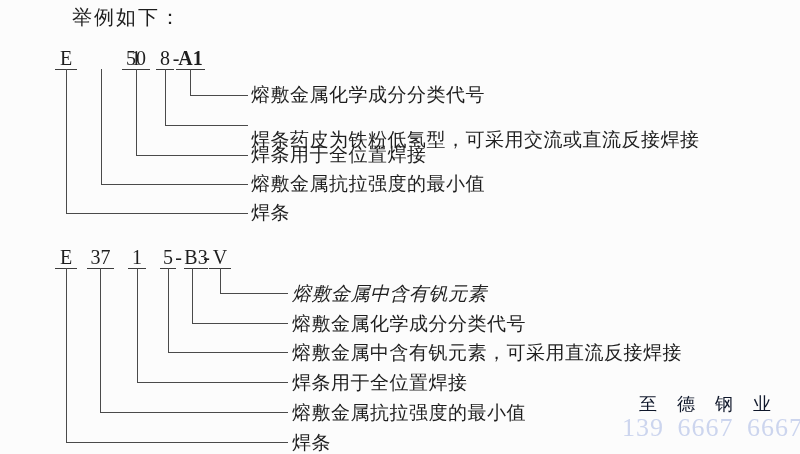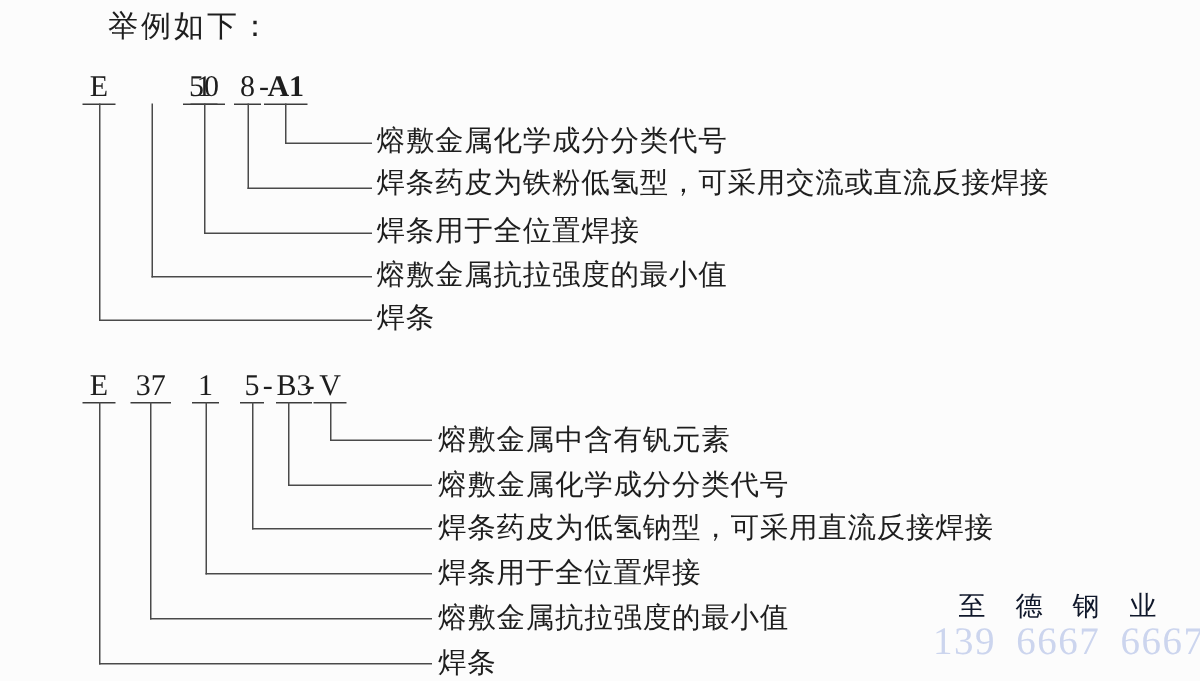--- a/index.html
+++ b/index.html
@@ -89,21 +89,21 @@
     <div class="vline" style="left:165px;top:69px;height:57px;"></div>
     <div class="hline" style="left:165px;top:125px;width:83px;"></div>
     <div class="vline" style="left:136px;top:69px;height:87px;"></div>
     <div class="hline" style="left:136px;top:155px;width:112px;"></div>
     <div class="vline" style="left:101px;top:69px;height:116px;"></div>
     <div class="hline" style="left:101px;top:184px;width:147px;"></div>
     <div class="vline" style="left:66px;top:69px;height:145px;"></div>
     <div class="hline" style="left:66px;top:213px;width:182px;"></div>
 
     <div class="explain" style="left:251px;top:84px;">熔敷金属化学成分分类代号</div>
-    <div class="explain" style="left:251px;top:112px;">焊条药皮为铁粉低氢型，可采用交流或直流反接焊接</div>
+    <div class="explain" style="left:251px;top:129px;">焊条药皮为铁粉低氢型，可采用交流或直流反接焊接</div>
     <div class="explain" style="left:251px;top:144px;">焊条用于全位置焊接</div>
     <div class="explain" style="left:251px;top:173px;">熔敷金属抗拉强度的最小值</div>
     <div class="explain" style="left:251px;top:202px;">焊条</div>
   </div>
 
   <div>
 
     <div class="code-part" style="left:55px;top:245px;width:22px;">E</div>
     <div class="code-part" style="left:87px;top:245px;width:27px;">37</div>
     <div class="code-part" style="left:128px;top:245px;width:18px;">1</div>
@@ -119,23 +119,23 @@
     <div class="hline" style="left:192px;top:323px;width:96px;"></div>
     <div class="vline" style="left:168px;top:268px;height:85px;"></div>
     <div class="hline" style="left:168px;top:352px;width:120px;"></div>
     <div class="vline" style="left:137px;top:268px;height:115px;"></div>
     <div class="hline" style="left:137px;top:382px;width:151px;"></div>
     <div class="vline" style="left:100px;top:268px;height:145px;"></div>
     <div class="hline" style="left:100px;top:412px;width:188px;"></div>
     <div class="vline" style="left:66px;top:268px;height:175px;"></div>
     <div class="hline" style="left:66px;top:442px;width:222px;"></div>
 
-    <div class="explain" style="left:292px;top:283px;">熔敷金属中含有钒元素</div>
+    <div class="explain" style="left:292px;top:283px;font-style:italic;">熔敷金属中含有钒元素</div>
     <div class="explain" style="left:292px;top:313px;">熔敷金属化学成分分类代号</div>
-    <div class="explain" style="left:292px;top:342px;">焊条药皮为低氢钠型，可采用直流反接焊接</div>
+    <div class="explain" style="left:292px;top:342px;">熔敷金属中含有钒元素，可采用直流反接焊接</div>
     <div class="explain" style="left:292px;top:372px;">焊条用于全位置焊接</div>
     <div class="explain" style="left:292px;top:402px;">熔敷金属抗拉强度的最小值</div>
     <div class="explain" style="left:292px;top:432px;">焊条</div>
   </div>
 
   <div>
     <div class="wm-company" style="left:639px;top:392px;">至德钢业</div>
     <div class="wm-phone" style="left:622px;top:413px;">139 6667 6667</div>
   </div>
 

